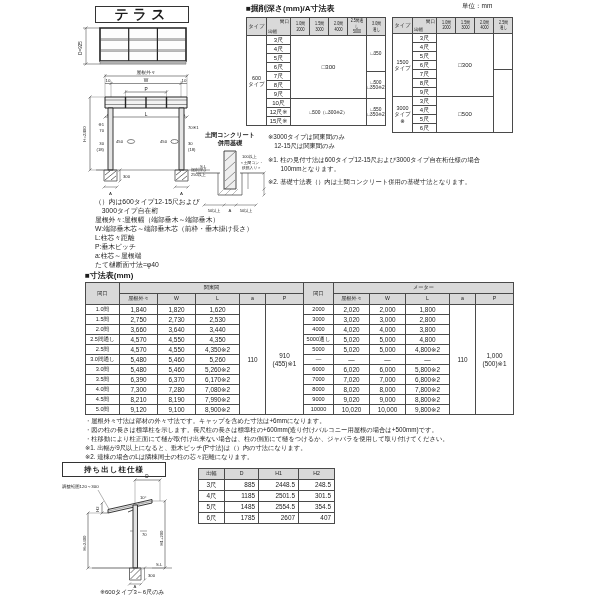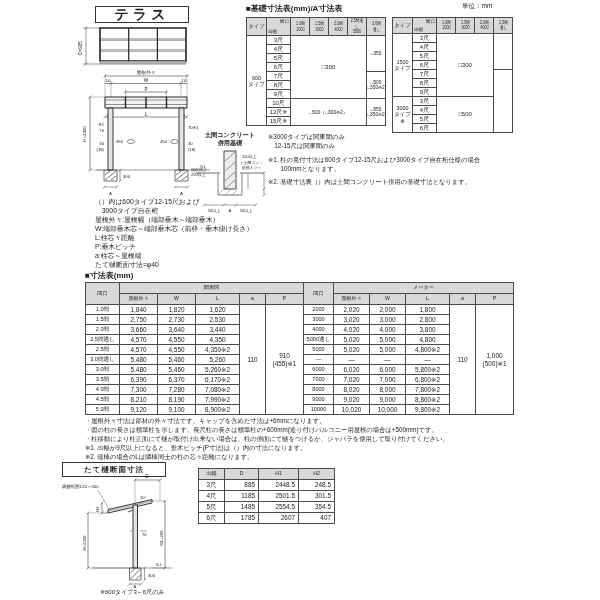--- a/index.html
+++ b/index.html
@@ -159,21 +159,21 @@
     <text x="52" y="22" font-size="3.8">鉄筋入り＞</text>
     <g stroke="#444" stroke-width="0.5">
       <line x1="14" y1="58" x2="66" y2="58"></line>
       <path d="M12.5,59.5 L15.5,56.5 M32.5,59.5 L35.5,56.5 M44.5,59.5 L47.5,56.5 M64.5,59.5 L67.5,56.5"></path>
     </g>
     <text x="24" y="65" font-size="4" text-anchor="middle">50以上</text>
     <text x="40" y="65" font-size="4.2" text-anchor="middle">A</text>
     <text x="56" y="65" font-size="4" text-anchor="middle">50以上</text>
   </svg>
 
-  <div class="abs ttl" style="left:246px;top:3px;">■基礎寸法表(mm)/A寸法表</div>
+  <div class="abs ttl" style="left:246px;top:3px;">■掘削深さ(mm)/A寸法表</div>
   <div class="abs" style="left:462px;top:2px;font-size:6.5px;">単位：mm</div>
   <div class="abs small" style="left:268px;top:133px;">※3000タイプは関東間のみ</div>
   <div class="abs small" style="left:268px;top:142px;">　12-15尺は関東間のみ</div>
   <div class="abs small" style="left:268px;top:156px;">※1. 柱の見付寸法は600タイプ12-15尺および3000タイプ自在桁仕様の場合</div>
   <div class="abs small" style="left:268px;top:165px;">　　100mmとなります。</div>
   <div class="abs small" style="left:268px;top:178px;">※2. 基礎寸法表（）内は土間コンクリート併用の基礎寸法となります。</div>
 
   <table class="t base" style="left:246px;top:17px;width:139px;">
     <colgroup>
         <col style="width:20px">
@@ -479,21 +479,21 @@
   </tbody>
     </table>
 
   <div class="abs small" style="left:85px;top:417px;">・屋根外々寸法は部材の外々寸法です。キャップを含めた寸法は+6mmになります。</div>
   <div class="abs small" style="left:85px;top:426px;">・図の柱の長さは標準柱を示します。長尺柱の長さは標準柱の+600mm(造り付けバルコニー用屋根の場合は+500mm)です。</div>
   <div class="abs small" style="left:85px;top:435px;">・柱移動により柱正面にて樋が取付け出来ない場合は、柱の側面にて樋をつけるか、ジャバラを使用して取り付けてください。</div>
   <div class="abs small" style="left:85px;top:444px;">※1. 出幅が9尺以上になると、垂木ピッチ(P寸法)は（）内の寸法になります。</div>
   <div class="abs small" style="left:85px;top:453px;">※2. 連棟の場合のLは隣棟同士の柱の芯々距離になります。</div>
 
   <div class="abs box" style="left:62px;top:462px;width:102px;height:13px;font-size:7.5px;letter-spacing:1px;">
-    <span>たて樋断面寸法</span>
+    <span>持ち出し柱仕様</span>
   </div>
 
   <table class="t bk" style="left:198px;top:468px;width:136px;">
     <colgroup>
         <col style="width:26px">
         <col style="width:34px">
         <col style="width:40px">
         <col style="width:36px">
       </colgroup>
     <tbody>

